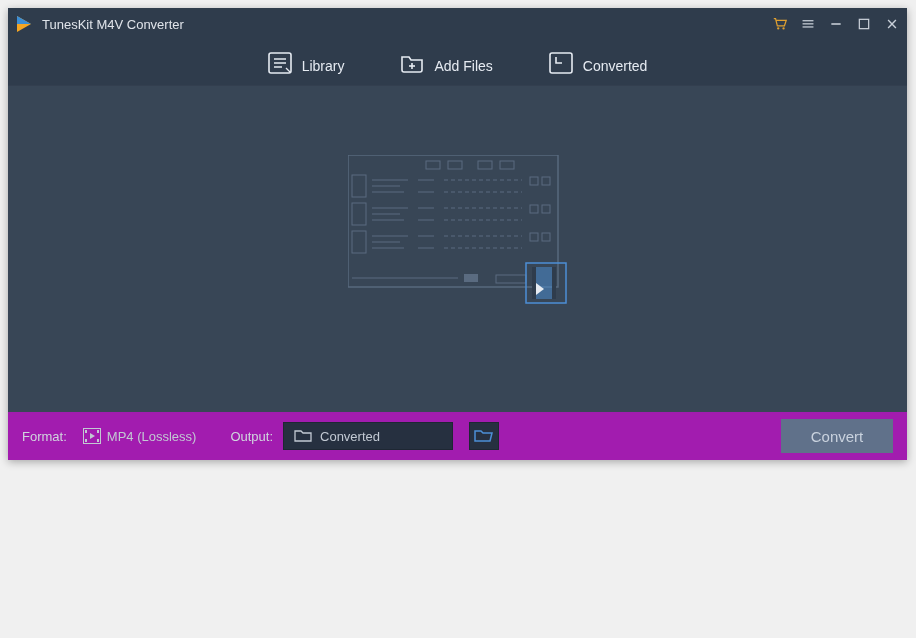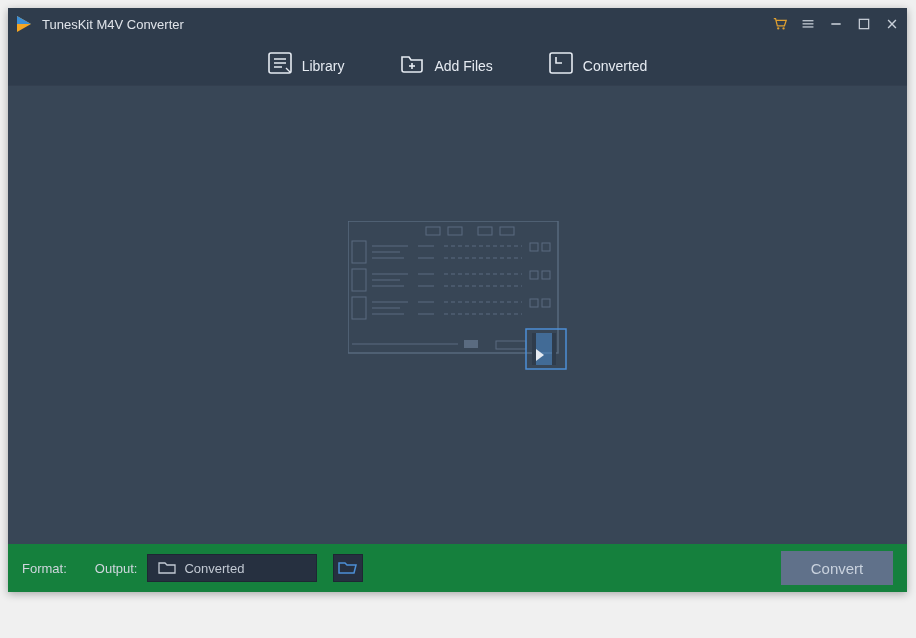--- a/index.html
+++ b/index.html
@@ -9,21 +9,21 @@
     width: 916px;
     height: 638px;
     overflow: hidden;
     position: relative;
   }
   .app-window {
     position: absolute;
     left: 8px;
     top: 8px;
     width: 899px;
-    height: 584px;
+    height: 452px;
     background: #2f3c4c;
     display: flex;
     flex-direction: column;
     box-shadow: 0 2px 8px rgba(0,0,0,0.3);
   }
   
   .title-bar {
     height: 32px;
     background: #2f3c4c;
     display: flex;
@@ -88,21 +88,21 @@
     height: 150px;
     margin-bottom: 38px;
   }
   .drop-text {
     color: #7c8a9c;
     font-size: 17px;
   }
   
   .bottom-bar {
     height: 48px;
-    background: #15803d;
+    background: #a21caf;
     display: flex;
     align-items: center;
     padding: 0 14px;
     gap: 10px;
     color: #c2c9d3;
     font-size: 13px;
   }
   .fmt-label, .out-label { color: #d0d6de; }
   .fmt-box {
     display: flex;
@@ -279,20 +279,33 @@
         <rect x="184" y="112" width="24" height="32" fill="#4c8fd6" opacity="0.5"></rect>
         <rect x="184" y="112" width="4" height="32" fill="#2f3c4c"></rect>
         <rect x="204" y="112" width="4" height="32" fill="#2f3c4c"></rect>
         <polygon points="188,140 196,134 188,128" fill="#e6ebf2"></polygon>
       </svg>
     </div>
   </div>
 
   <div class="bottom-bar">
     <span class="fmt-label">Format:</span>
+    <div class="fmt-box">
+      <span class="fmt-icon">
+        <svg viewBox="0 0 18 16" width="18" height="16">
+          <rect x="0.5" y="0.5" width="17" height="15" stroke="#c2c9d3" fill="none"></rect>
+          <rect x="2" y="2" width="2" height="3" fill="#c2c9d3"></rect>
+            <rect x="14" y="2" width="2" height="3" fill="#c2c9d3"></rect>
+          <rect x="2" y="11" width="2" height="3" fill="#c2c9d3"></rect>
+            <rect x="14" y="11" width="2" height="3" fill="#c2c9d3"></rect>
+          <polygon points="7,5 12,8 7,11" fill="#c2c9d3"></polygon>
+        </svg>
+      </span>
+      <span>MP4 (Lossless)</span>
+    </div>
 
     <span class="out-label" style="margin-left:18px">Output:</span>
     <div class="out-box">
       <span>
         <svg viewBox="0 0 18 14" width="18" height="14">
             <path d="M1 3h6l2 2h8v8H1z" stroke="#c2c9d3" stroke-width="1.3" fill="none"></path>
           </svg>
       </span>
       <span>Converted</span>
     </div>

